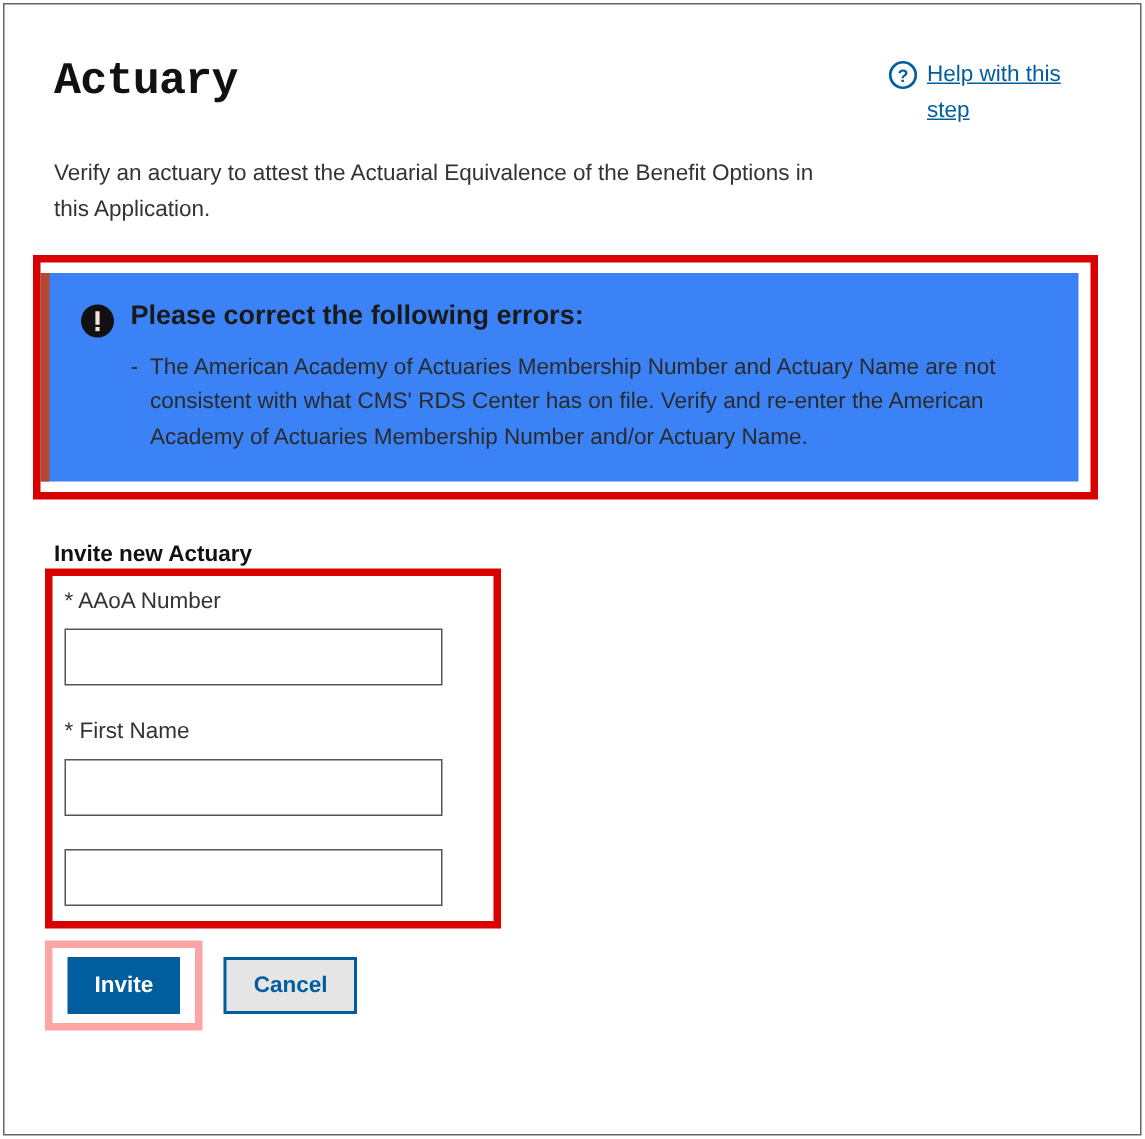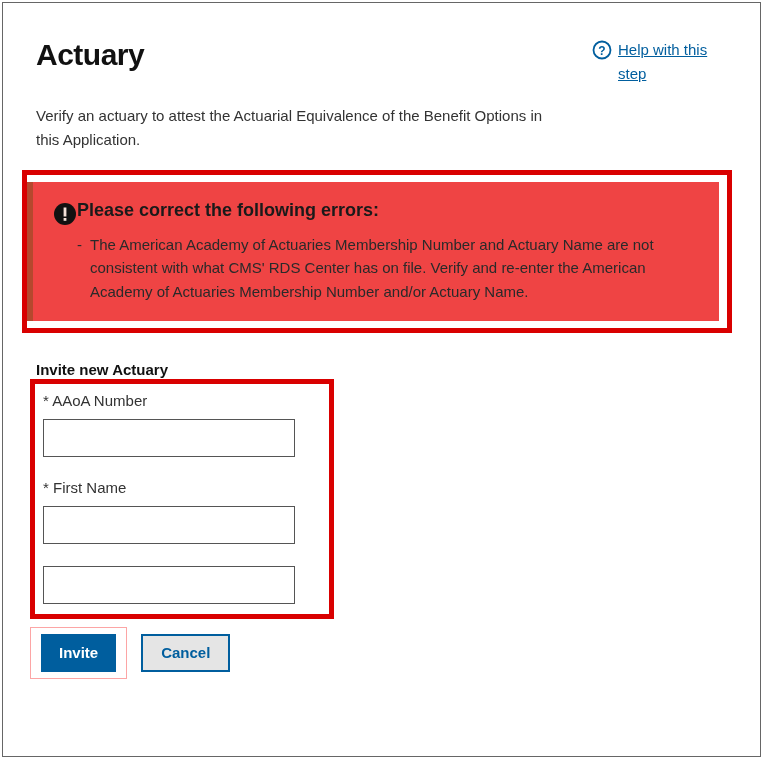--- a/index.html
+++ b/index.html
@@ -25,20 +25,21 @@
       display: flex;
       align-items: flex-start;
       justify-content: space-between;
       margin-bottom: 18px;
     }
     .page-title {
       font-size: 30px;
       font-weight: 700;
       color: #111;
       letter-spacing: -0.5px;
+      font-family: Liberation Mono, monospace;
     }
     .help-link {
       display: flex;
       align-items: flex-start;
       gap: 6px;
       color: #005e9e;
       text-decoration: underline;
       font-size: 15px;
       cursor: pointer;
       max-width: 140px;
@@ -55,26 +56,26 @@
       max-width: 530px;
       margin-bottom: 18px;
     }
     .highlight-box-1 {
       border: 5px solid #d90000;
       padding: 7px 8px 7px 0;
       margin-left: -14px;
       margin-bottom: 28px;
     }
     .error-banner {
-      background: #ef4444;
+      background: #3b82f6;
       border-left: 6px solid #b5482e;
       padding: 18px 22px 18px 20px;
       display: flex;
       align-items: flex-start;
-      gap: 0;
+      gap: 10px;
     }
     .error-icon {
       flex-shrink: 0;
       margin-top: 2px;
     }
     .error-content {
       flex: 1;
     }
     .error-title {
       font-size: 18px;
@@ -141,21 +142,21 @@
       font-size: 15px;
       background: #fff;
     }
     .button-row {
       display: flex;
       gap: 14px;
       align-items: center;
       margin-top: 8px;
     }
     .highlight-box-3 {
-      border: 1px solid #fca5a5;
+      border: 5px solid #fca5a5;
       padding: 6px 10px;
       margin-left: -6px;
     }
     .btn {
       height: 38px;
       padding: 0 18px;
       font-size: 15px;
       font-weight: 700;
       cursor: pointer;
       border: none;

